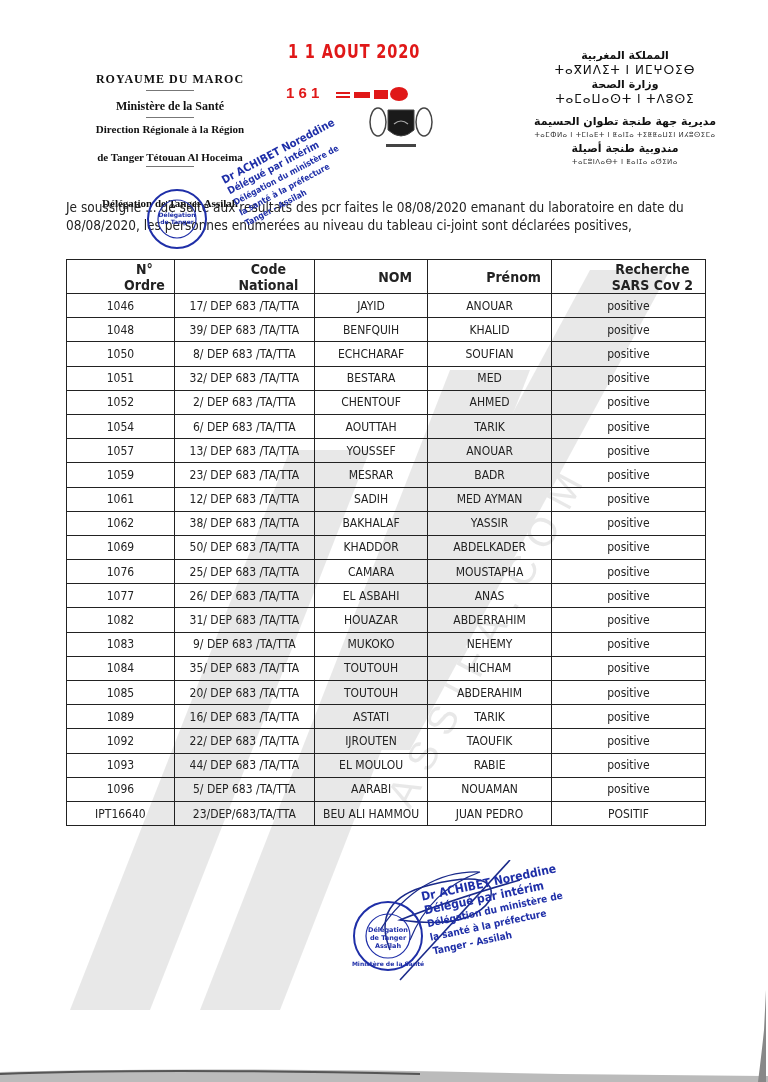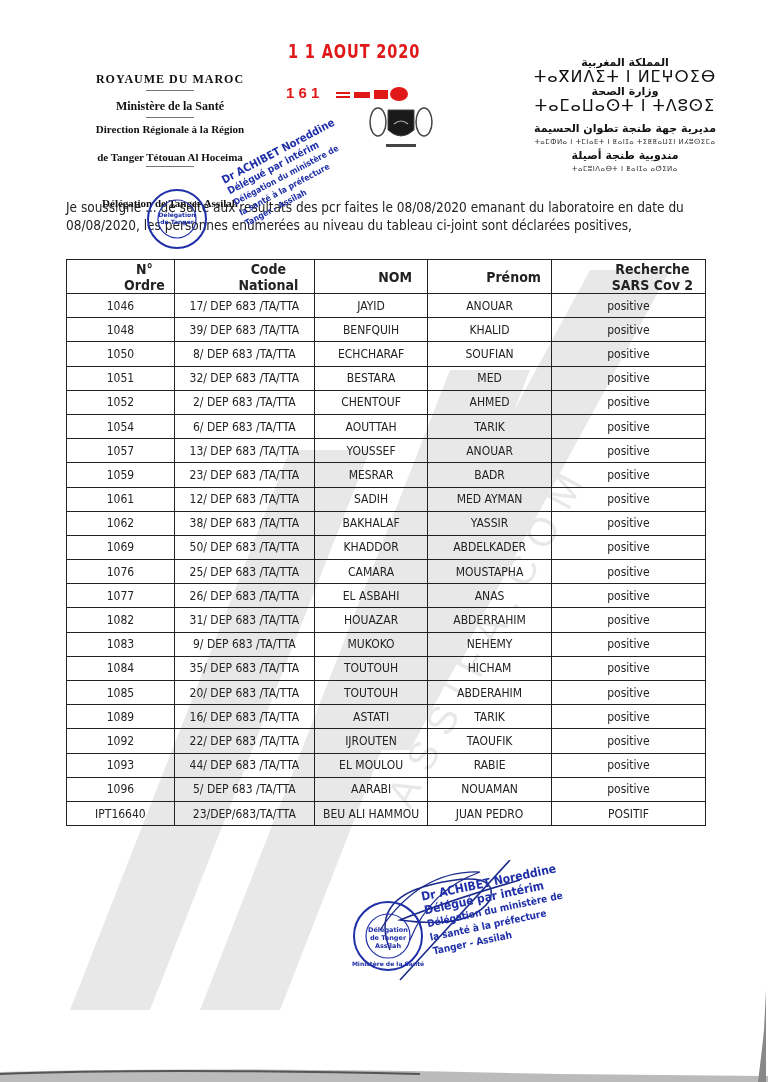--- a/index.html
+++ b/index.html
@@ -30,25 +30,25 @@
       position: absolute; left: 60px; top: 72px; width: 220px;
       font-family: "Liberation Serif", "DejaVu Serif", serif; font-weight: bold;
       text-align: center; color: #111;
     }
     .header-fr .l1 { font-size: 12px; letter-spacing: 1px; }
     .header-fr .l2 { font-size: 12px; margin-top: 8px; }
     .header-fr .l3 { font-size: 11px; margin-top: 5px; line-height: 12px; }
     .header-fr .l5 { font-size: 11px; margin-top: 30px; }
     .header-fr hr { width: 48px; border: 0; border-top: 1px solid #777; margin: 3px auto 0; }
     .header-ar {
-      position: absolute; left: 490px; top: 55px; width: 270px; text-align: center;
+      position: absolute; left: 490px; top: 48px; width: 270px; text-align: center;
       font-family: "DejaVu Sans", sans-serif; color: #111;
     }
     .header-ar .ar { font-size: 11px; font-weight: bold; line-height: 15px; direction: rtl; }
-    .header-ar .tf { font-size: 16px; line-height: 14px; letter-spacing: 1px; }
+    .header-ar .tf { font-size: 12px; line-height: 14px; letter-spacing: 1px; }
     .header-ar .tf-small { font-size: 7px; line-height: 12px; letter-spacing: 0.5px; color: #333; }
     .header-ar .gap { height: 8px; }
     .intro {
       position: absolute; left: 66px; top: 198px; width: 640px;
       font-family: "DejaVu Sans Condensed", "DejaVu Sans", sans-serif;
       font-size: 13.5px; line-height: 18px; color: #222;
     }
     table.results {
       position: absolute; left: 66px; top: 259px; width: 640px;
       border-collapse: collapse;

